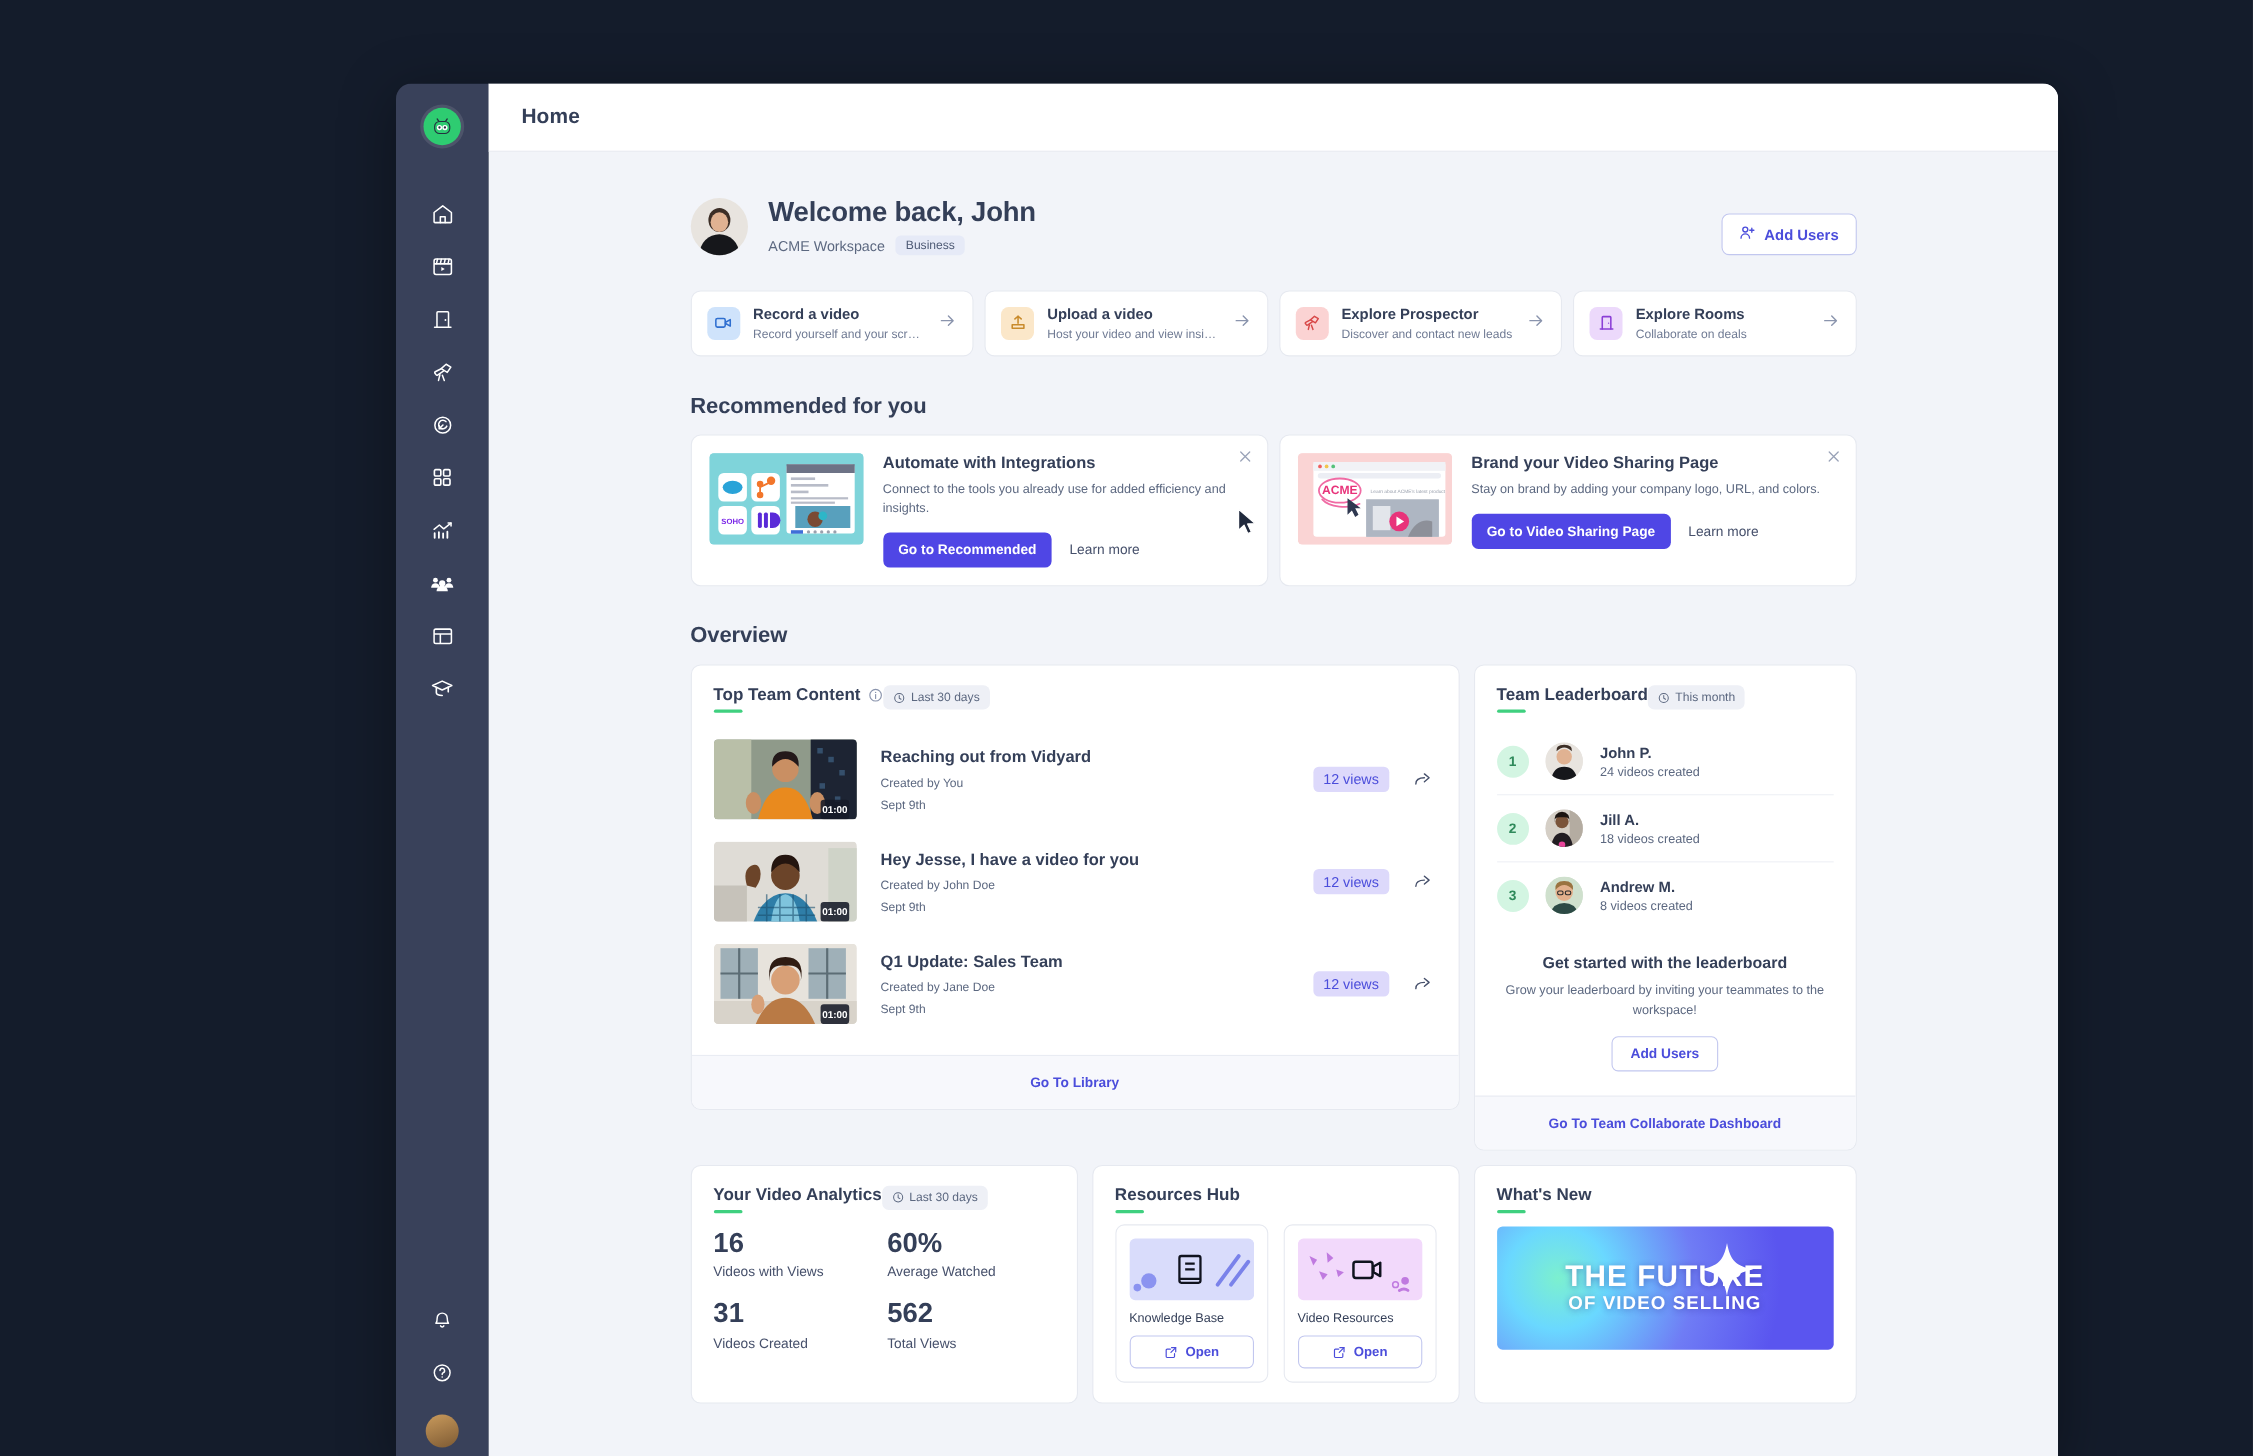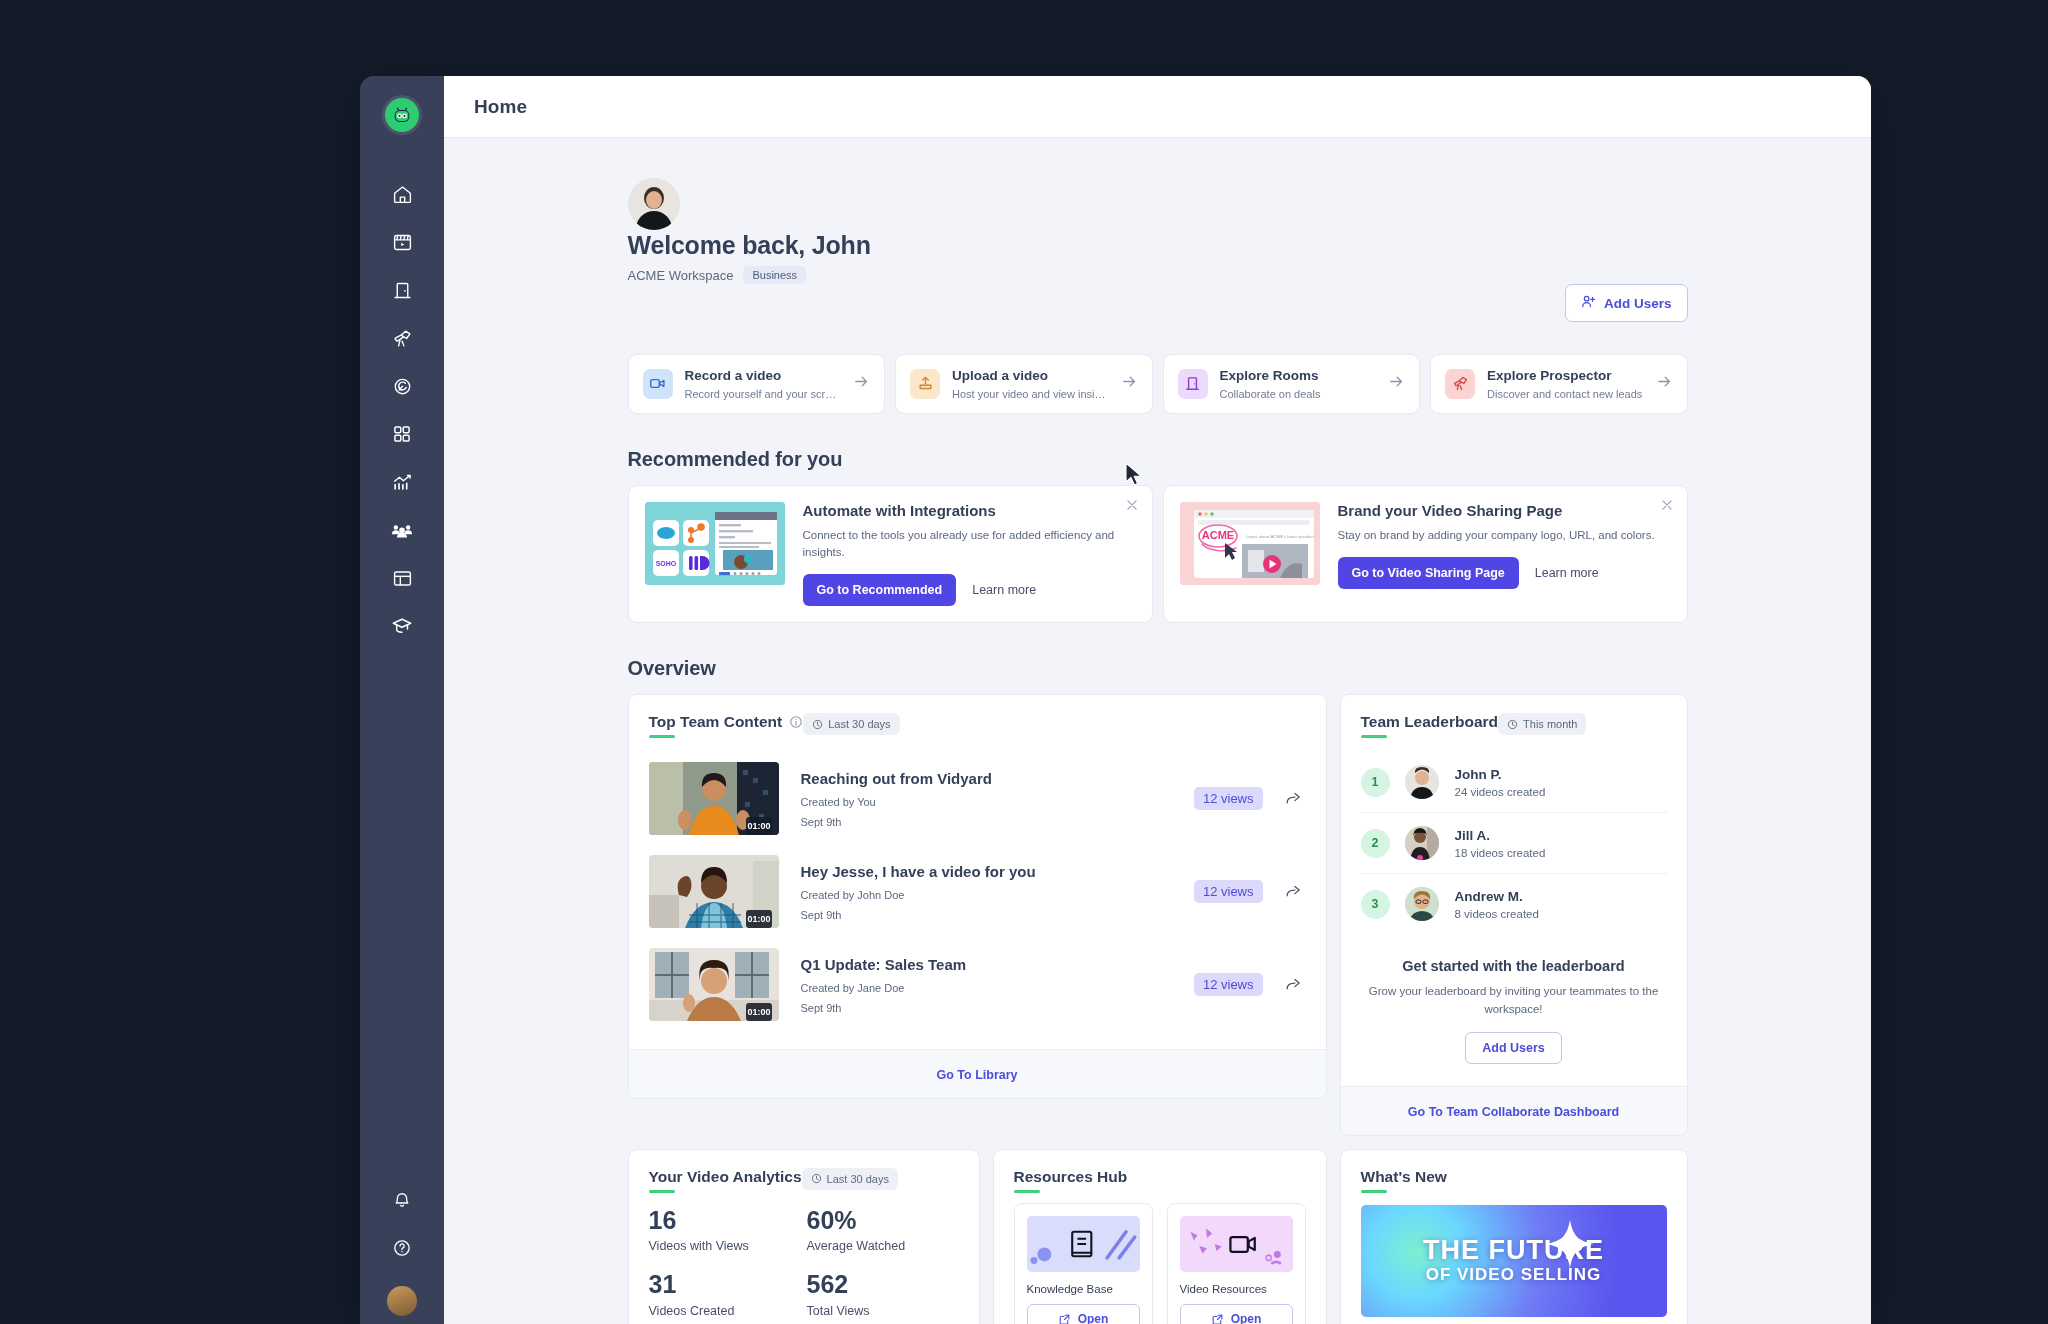--- a/index.html
+++ b/index.html
@@ -66,21 +66,21 @@
     font-size: 19px; font-weight: 700; color: #343f58;
     letter-spacing: .1px;
   }
   .content {
     flex: 1 1 auto; overflow: hidden;
     padding: 40px 0 0 0;
   }
   .inner { width: 1060px; margin: 0 auto; }
 
   
-  .welcome-row { display: flex; align-items: flex-start; margin-bottom: 32px; flex-direction: column; }
+  .welcome-row { display: flex; align-items: flex-end; margin-bottom: 32px; }
   .welcome-avatar {
     width: 52px; height: 52px; border-radius: 50%;
     background: #e8e4df; margin-right: 19px; position: relative; overflow: hidden;
     flex: 0 0 52px;
   }
   .welcome-avatar .head { position:absolute; left:16px; top:9px; width:20px; height:22px; border-radius:50%; background:#3c2e26;}
   .welcome-avatar .face { position:absolute; left:18px; top:13px; width:16px; height:18px; border-radius:50%; background:#e0b292;}
   .welcome-avatar .body { position:absolute; left:8px; top:33px; width:36px; height:26px; border-radius:18px 18px 0 0; background:#16171b;}
   .welcome-text h1 { font-size: 25px; font-weight: 700; color: #343f58; letter-spacing: -.2px; line-height: 1.2;}
   .welcome-sub { display: flex; align-items: center; margin-top: 6px; }
@@ -410,49 +410,49 @@
               <div class="qa-sub">Host your video and view insights</div>
             </div>
             <span class="qa-arrow">
               <svg width="17" height="17" viewBox="0 0 24 24" fill="none" stroke="currentColor" stroke-width="1.8" stroke-linecap="round" stroke-linejoin="round">
                   <path d="M4 12h15M13 6l6 6-6 6"></path>
                 </svg>
             </span>
           </div>
 
           <div class="qa-card">
+            <div class="qa-icon" style="background:#fbd3d3">
+              <svg width="17" height="17" viewBox="0 0 24 24" fill="none" stroke="#d84848" stroke-width="1.9" stroke-linecap="round" stroke-linejoin="round">
+                <path d="M15.5 3.6 L20.4 6.6 L16.7 12 L10.4 8.2 z"></path>
+                <path d="M10.4 8.2 L4.2 11.4 a1 1 0 0 0-.3 1.5 l1.3 1.7 a1 1 0 0 0 1.4.2 L13 10.4"></path>
+                <path d="M9 14.6 L7.6 20.4 M11.6 15.1 L13.6 20.4"></path>
+              </svg>
+            </div>
+            <div class="qa-txt">
+              <div class="qa-title">Explore Prospector</div>
+              <div class="qa-sub">Discover and contact new leads</div>
+            </div>
+            <span class="qa-arrow">
+              <svg width="17" height="17" viewBox="0 0 24 24" fill="none" stroke="currentColor" stroke-width="1.8" stroke-linecap="round" stroke-linejoin="round">
+                  <path d="M4 12h15M13 6l6 6-6 6"></path>
+                </svg>
+            </span>
+          </div>
+
+          <div class="qa-card">
             <div class="qa-icon" style="background:#ecd9fb">
               <svg width="17" height="17" viewBox="0 0 24 24" fill="none" stroke="#8b3fd6" stroke-width="2" stroke-linecap="round" stroke-linejoin="round">
                 <path d="M6.5 20V5a1 1 0 0 1 1-1h9a1 1 0 0 1 1 1v15"></path>
                   <path d="M4 20h16"></path>
                   <circle cx="14.6" cy="12.4" r=".9" fill="#8b3fd6" stroke="none"></circle>
               </svg>
             </div>
             <div class="qa-txt">
               <div class="qa-title">Explore Rooms</div>
               <div class="qa-sub">Collaborate on deals</div>
-            </div>
-            <span class="qa-arrow">
-              <svg width="17" height="17" viewBox="0 0 24 24" fill="none" stroke="currentColor" stroke-width="1.8" stroke-linecap="round" stroke-linejoin="round">
-                  <path d="M4 12h15M13 6l6 6-6 6"></path>
-                </svg>
-            </span>
-          </div>
-
-          <div class="qa-card">
-            <div class="qa-icon" style="background:#fbd3d3">
-              <svg width="17" height="17" viewBox="0 0 24 24" fill="none" stroke="#d84848" stroke-width="1.9" stroke-linecap="round" stroke-linejoin="round">
-                <path d="M15.5 3.6 L20.4 6.6 L16.7 12 L10.4 8.2 z"></path>
-                <path d="M10.4 8.2 L4.2 11.4 a1 1 0 0 0-.3 1.5 l1.3 1.7 a1 1 0 0 0 1.4.2 L13 10.4"></path>
-                <path d="M9 14.6 L7.6 20.4 M11.6 15.1 L13.6 20.4"></path>
-              </svg>
-            </div>
-            <div class="qa-txt">
-              <div class="qa-title">Explore Prospector</div>
-              <div class="qa-sub">Discover and contact new leads</div>
             </div>
             <span class="qa-arrow">
               <svg width="17" height="17" viewBox="0 0 24 24" fill="none" stroke="currentColor" stroke-width="1.8" stroke-linecap="round" stroke-linejoin="round">
                   <path d="M4 12h15M13 6l6 6-6 6"></path>
                 </svg>
             </span>
           </div>
         </div>
 
         <div class="section-h">Recommended for you</div>

